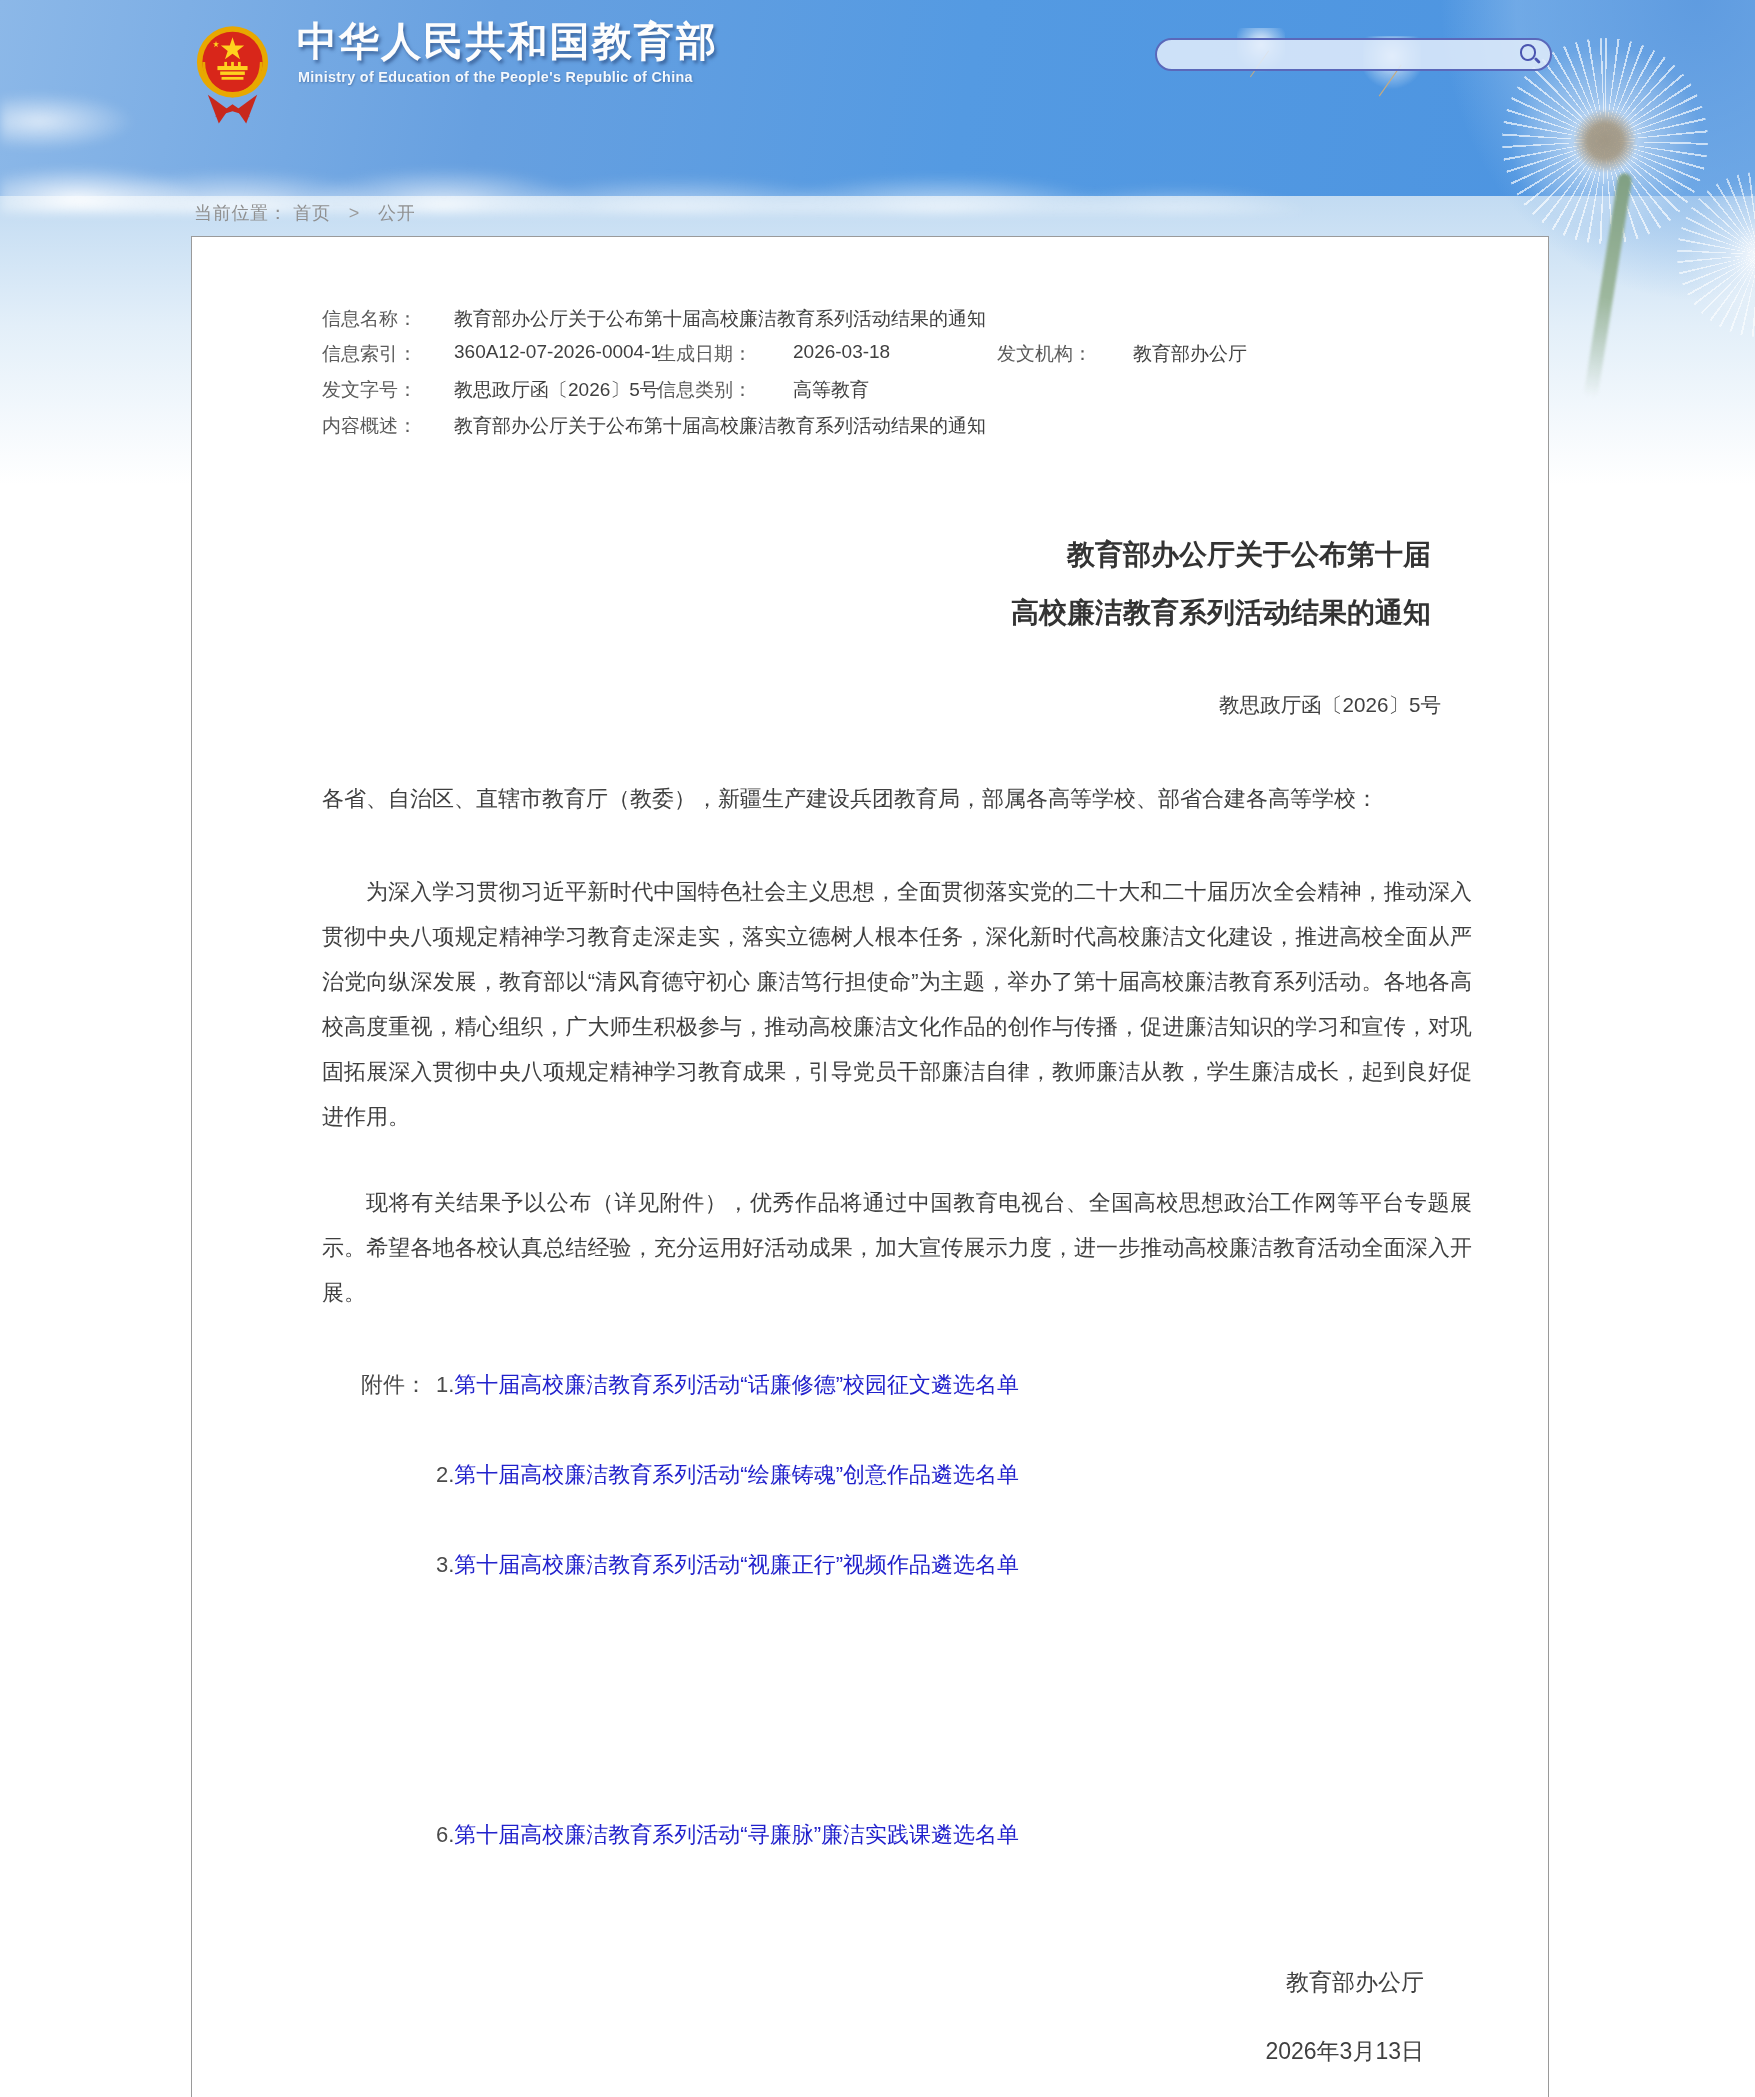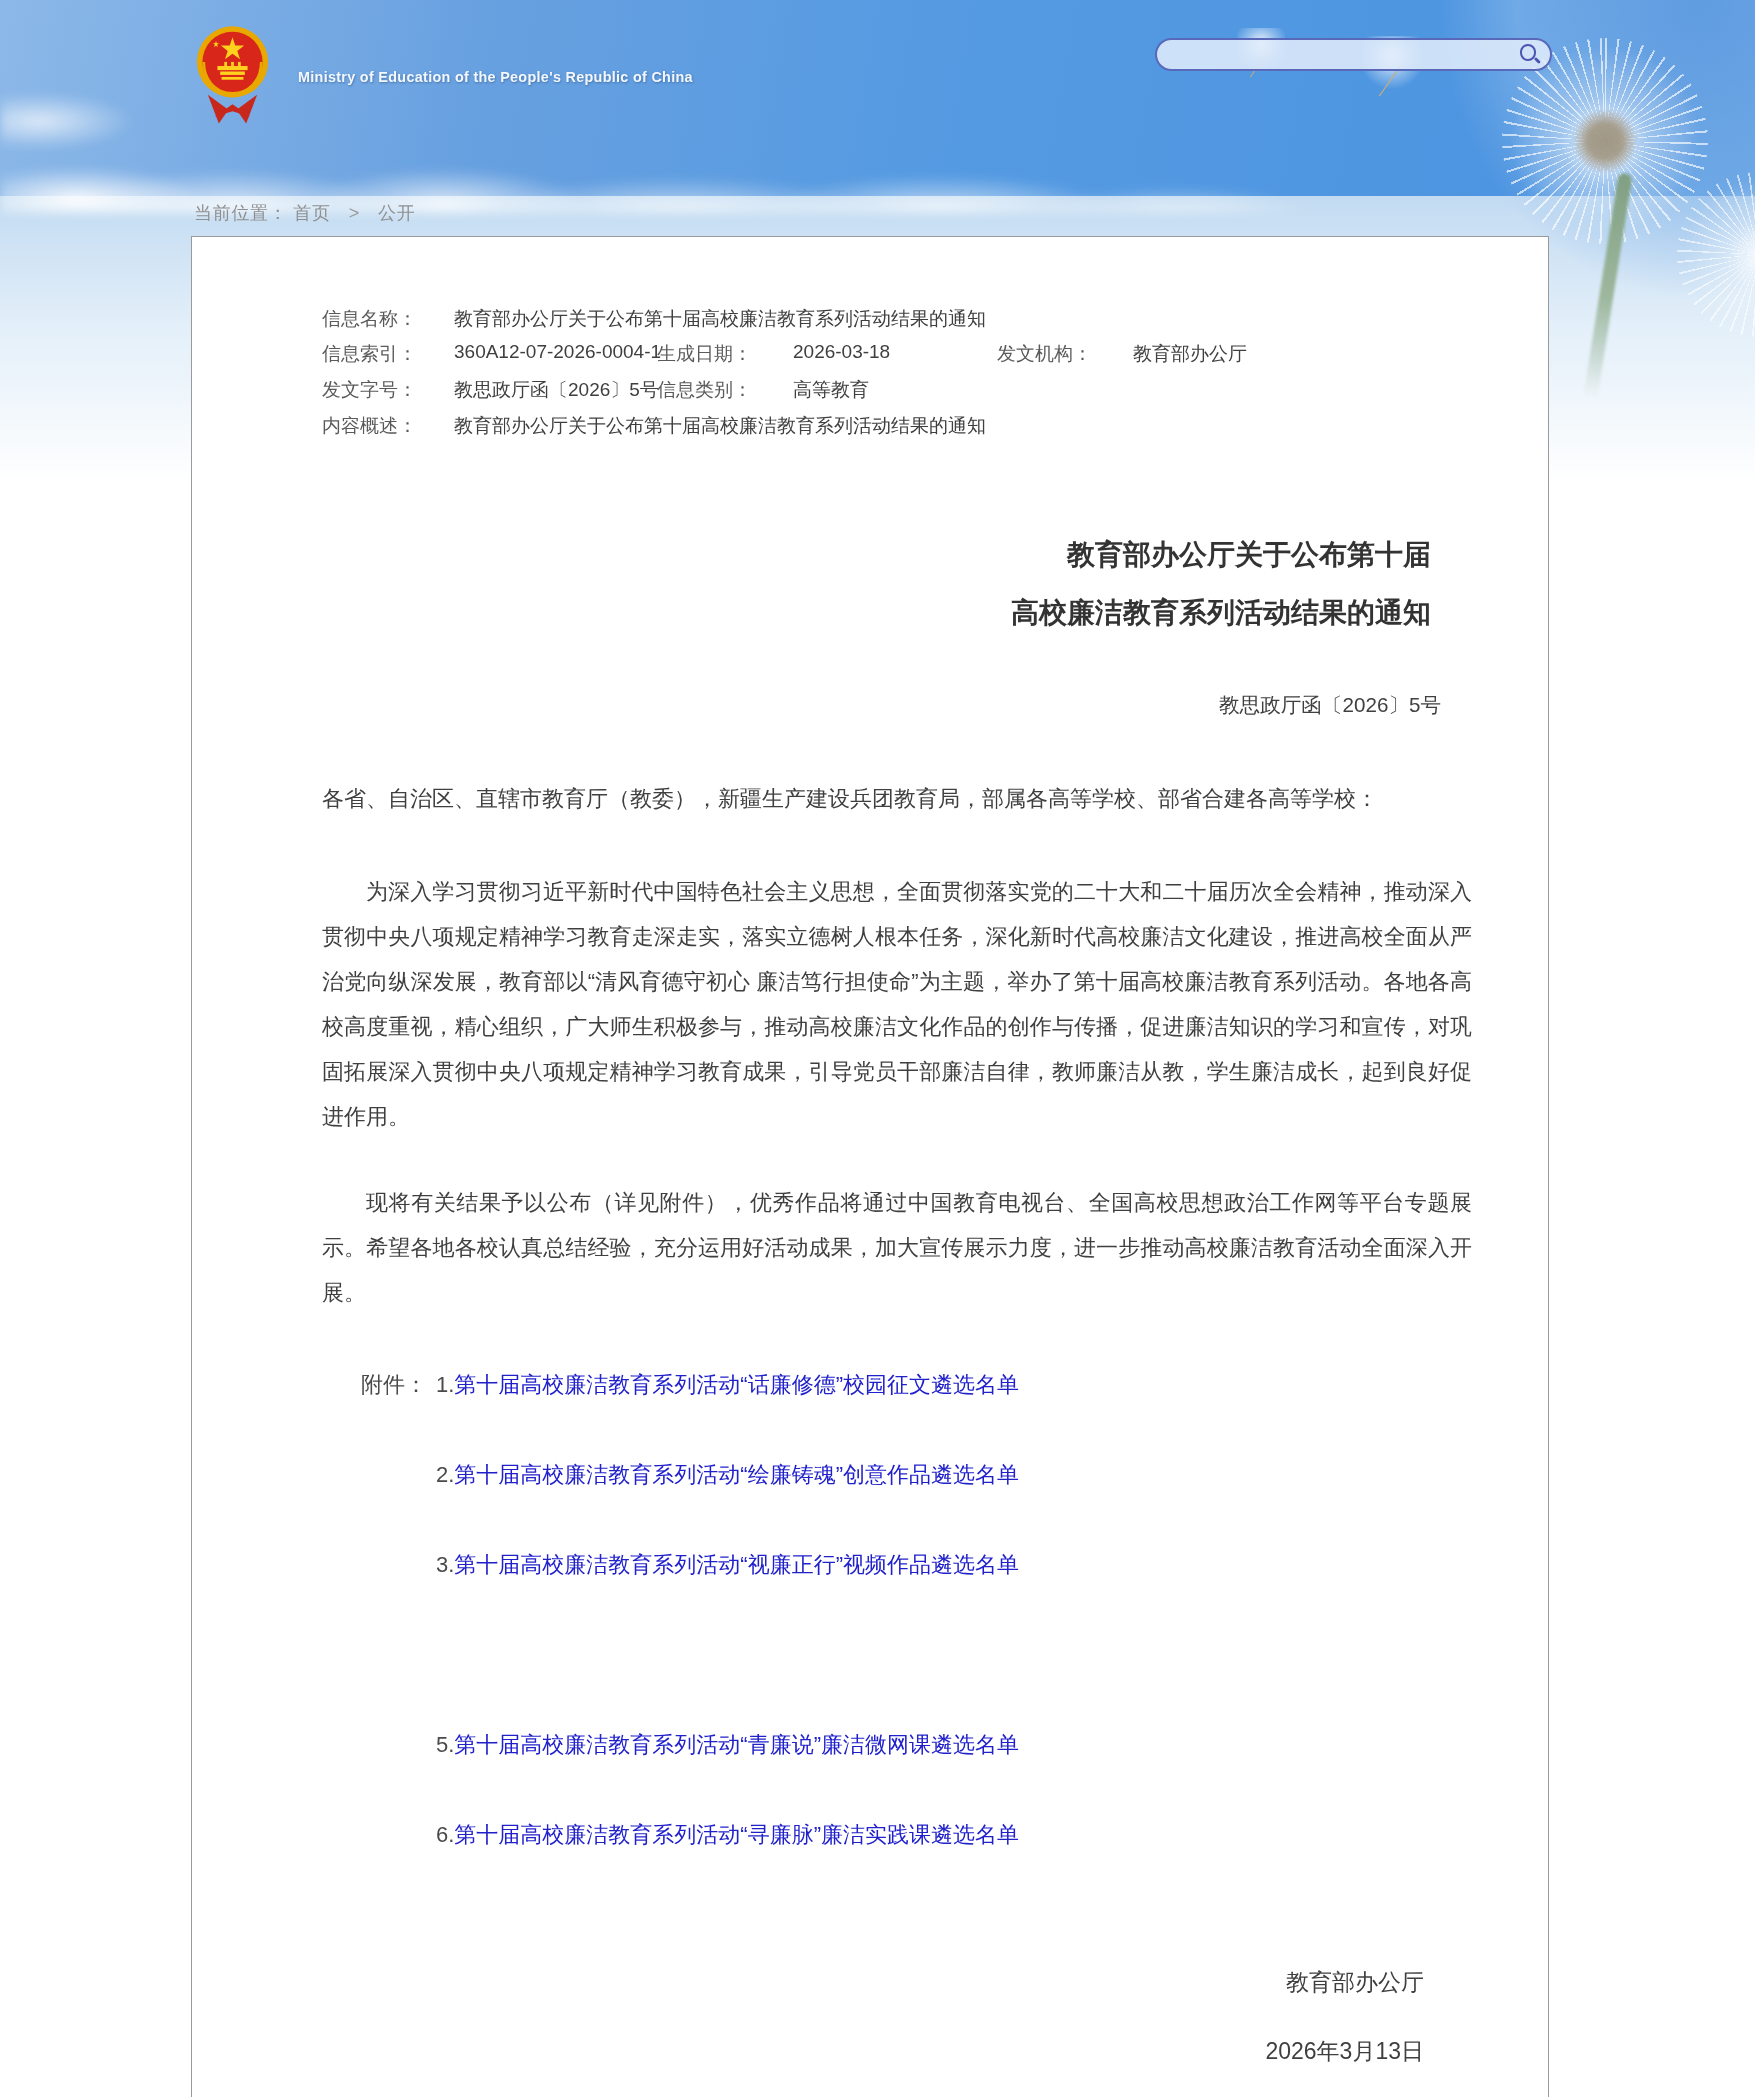--- a/index.html
+++ b/index.html
@@ -112,20 +112,21 @@
     <rect x="34" y="76" width="44" height="6" fill="#ffd21e"></rect>
     <rect x="38" y="84" width="36" height="5" fill="#ffd21e"></rect>
     <rect x="40" y="92" width="32" height="4" fill="#ffd21e"></rect>
     <rect x="44" y="70" width="4" height="8" fill="#ffd21e"></rect>
     <rect x="54" y="70" width="4" height="8" fill="#ffd21e"></rect>
     <rect x="64" y="70" width="4" height="8" fill="#ffd21e"></rect>
     <path d="M12 70 Q12 110 56 122 Q100 110 100 70 L96 70 Q96 106 56 118 Q16 106 16 70 Z" fill="#e8a800"></path>
     <path d="M30 150 L56 132 L82 150 L56 142 Z" fill="#c8281c"></path>
   </svg>
 
+  <div class="site-title">中华人民共和国教育部</div>
   <div class="site-subtitle">Ministry of Education of the People's Republic of China</div>
 
   <div class="searchbox">
     <input type="text" placeholder="" style="">
     <div class="search-icon"></div>
   </div>
 
   <div class="breadcrumb">
     <span>当前位置：</span>
     <a>首页</a>
@@ -174,23 +175,20 @@
 
     <div class="attach-item" style="top:1133px;">
       <span class="attach-num">1.</span><a class="attach-link" style="color: rgb(33, 33, 204);">第十届高校廉洁教育系列活动“话廉修德”校园征文遴选名单</a>
     </div>
     <div class="attach-item" style="top:1223px;">
       <span class="attach-num">2.</span><a class="attach-link" style="color: rgb(33, 33, 204);">第十届高校廉洁教育系列活动“绘廉铸魂”创意作品遴选名单</a>
     </div>
     <div class="attach-item" style="top:1313px;">
       <span class="attach-num">3.</span><a class="attach-link" style="color: rgb(33, 33, 204);">第十届高校廉洁教育系列活动“视廉正行”视频作品遴选名单</a>
     </div>
-    <div class="attach-item" style="top:1493px;">
-      <span class="attach-num">5.</span><a class="attach-link" style="color: rgb(33, 33, 204);">第十届高校廉洁教育系列活动“青廉说”廉洁微网课遴选名单</a>
-    </div>
     <div class="attach-item" style="top:1583px;">
       <span class="attach-num">6.</span><a class="attach-link" style="color: rgb(33, 33, 204); text-align: center;">第十届高校廉洁教育系列活动“寻廉脉”廉洁实践课遴选名单</a>
     </div>
 
     <div class="signature">教育部办公厅</div>
     <div class="doc-date">2026年3月13日</div>
   </div>
 
 </div>
 

